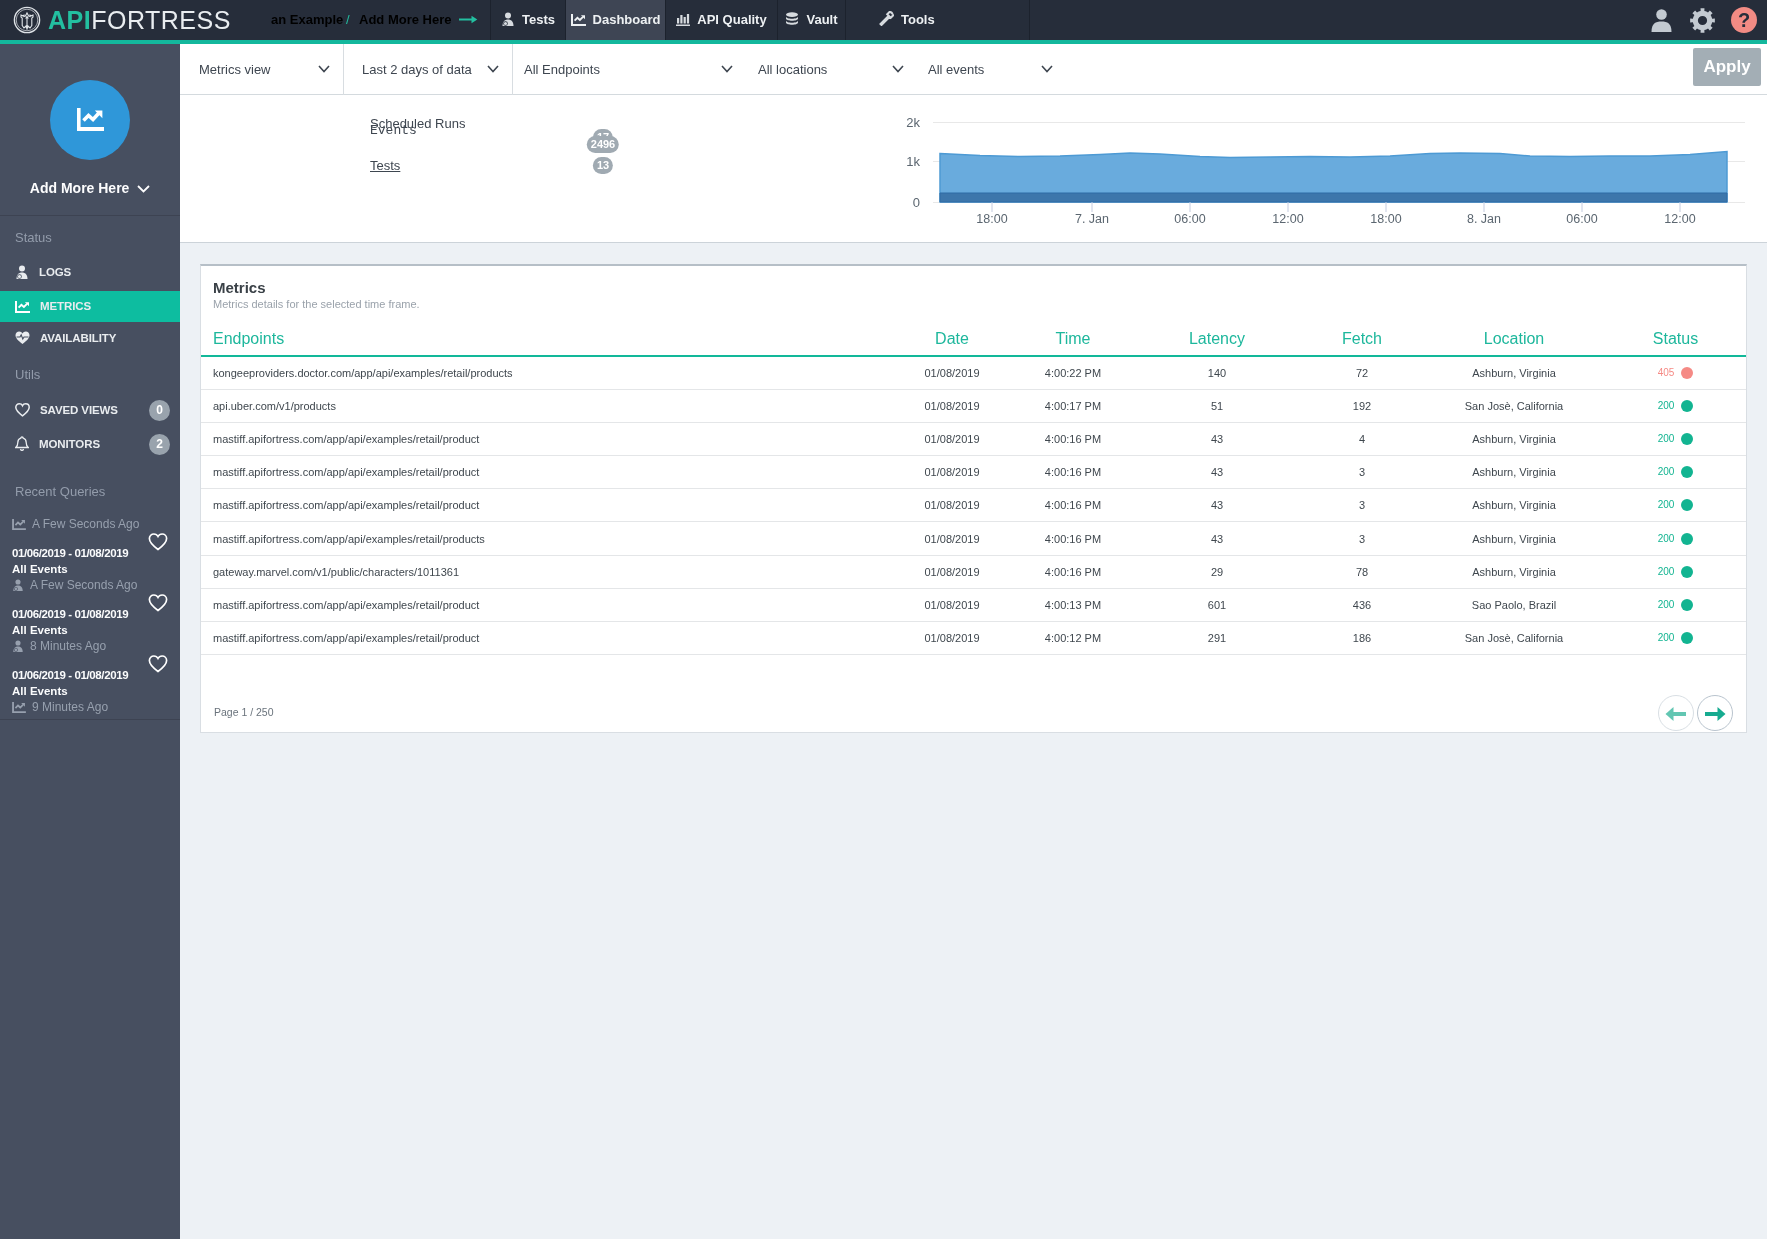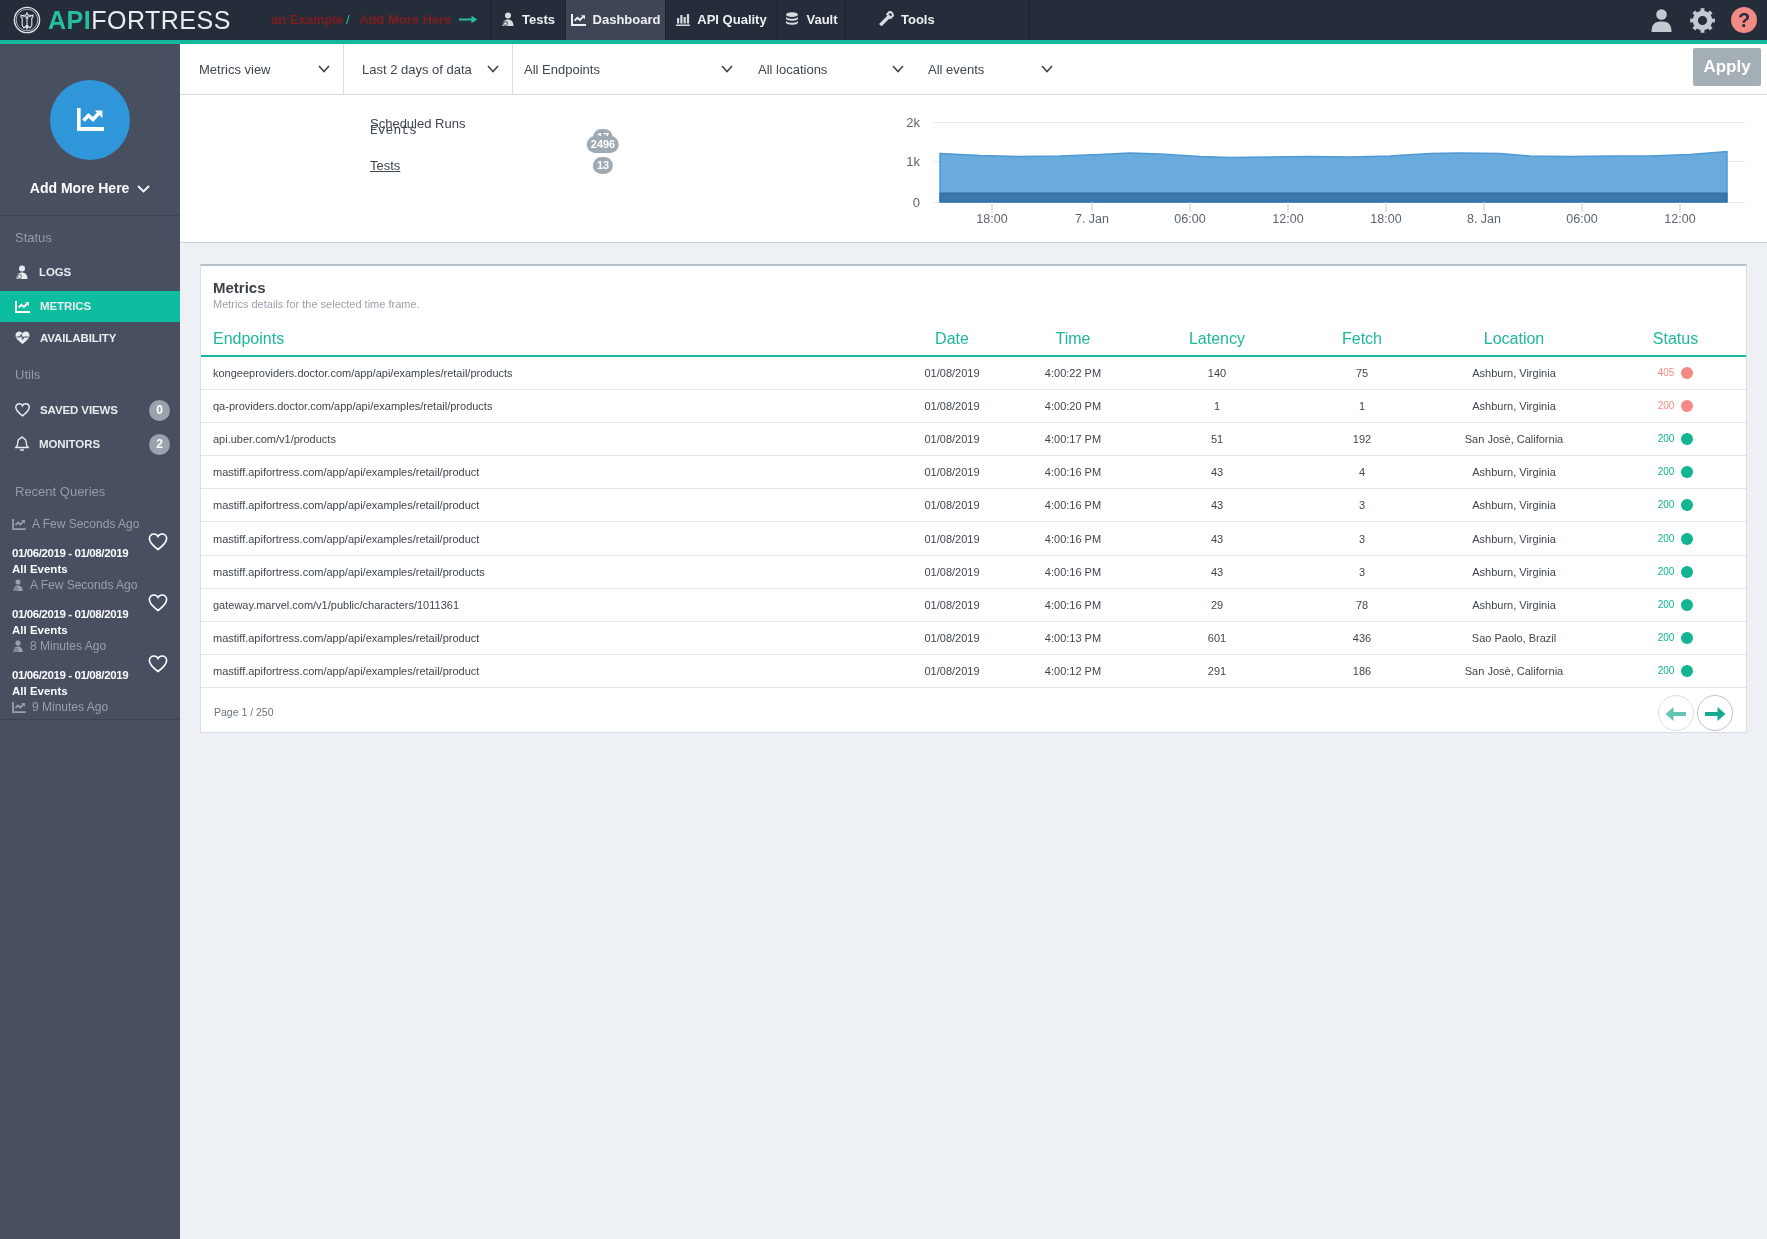--- a/index.html
+++ b/index.html
@@ -5,21 +5,21 @@
 * { margin:0; padding:0; box-sizing:border-box; }
 html,body { width:1767px; height:1239px; overflow:hidden; }
 body { font-family:"Liberation Sans", sans-serif; background:#edf1f5; position:relative; }
 
 
 #navbar { position:absolute; left:0; top:0; width:1767px; height:40px; background:#262d3a; }
 #tealline { position:absolute; left:0; top:40px; width:1767px; height:4px; background:#14b89d; }
 #logo { position:absolute; left:13px; top:6px; }
 #logotext { position:absolute; left:48px; top:6px; font-size:25px; letter-spacing:0.5px; color:#e9edf0; }
 #logotext b { color:#23bfa0; font-weight:700; }
-.bc { position:absolute; top:0; height:40px; line-height:40px; font-size:13px; font-weight:700; color:#7f1d1d; }
+.bc { position:absolute; top:0; height:40px; line-height:40px; font-size:13px; font-weight:700; color:#000000; }
 .tab { position:absolute; top:0; height:40px; line-height:40px; color:#eef1f3; font-size:13px; font-weight:700; text-align:center; border-left:1px solid #1c222d; white-space:nowrap; }
 .tab svg { vertical-align:-2px; margin-right:7px; }
 .tab.active { background:#3e4554; }
 #navright { position:absolute; right:10px; top:0; height:40px; display:flex; align-items:center; }
 #qmark { width:26px; height:26px; border-radius:50%; background:#f28b84; color:#262d3a; font-size:20px; font-weight:700; text-align:center; line-height:26px; margin-left:16px; }
 
 
 #sidebar { position:absolute; left:0; top:44px; width:180px; height:1195px; background:#474f60; color:#e8ebee; }
 #bigcircle { position:absolute; left:50px; top:36px; width:80px; height:80px; border-radius:50%; background:#2f97d9; }
 #bigcircle svg { position:absolute; left:22px; top:24px; }
@@ -294,32 +294,23 @@
           <th>Latency</th>
           <th>Fetch</th>
           <th>Location</th>
           <th>Status</th>
         </tr>
     <tr class="r">
           <td>kongeeproviders.doctor.com/app/api/examples/retail/products</td>
           <td>01/08/2019</td>
           <td>4:00:22 PM</td>
           <td>140</td>
-          <td>75</td>
+          <td>72</td>
           <td>Ashburn, Virginia</td>
           <td class="st-bad">405<span class="dot"></span></td>
-        </tr>
-    <tr class="r">
-          <td>qa-providers.doctor.com/app/api/examples/retail/products</td>
-          <td>01/08/2019</td>
-          <td>4:00:20 PM</td>
-          <td>1</td>
-          <td>1</td>
-          <td>Ashburn, Virginia</td>
-          <td class="st-bad">200<span class="dot"></span></td>
         </tr>
     <tr class="r">
           <td>api.uber.com/v1/products</td>
           <td>01/08/2019</td>
           <td>4:00:17 PM</td>
           <td>51</td>
           <td>192</td>
           <td>San Josè, California</td>
           <td class="st-ok">200<span class="dot"></span></td>
         </tr>

